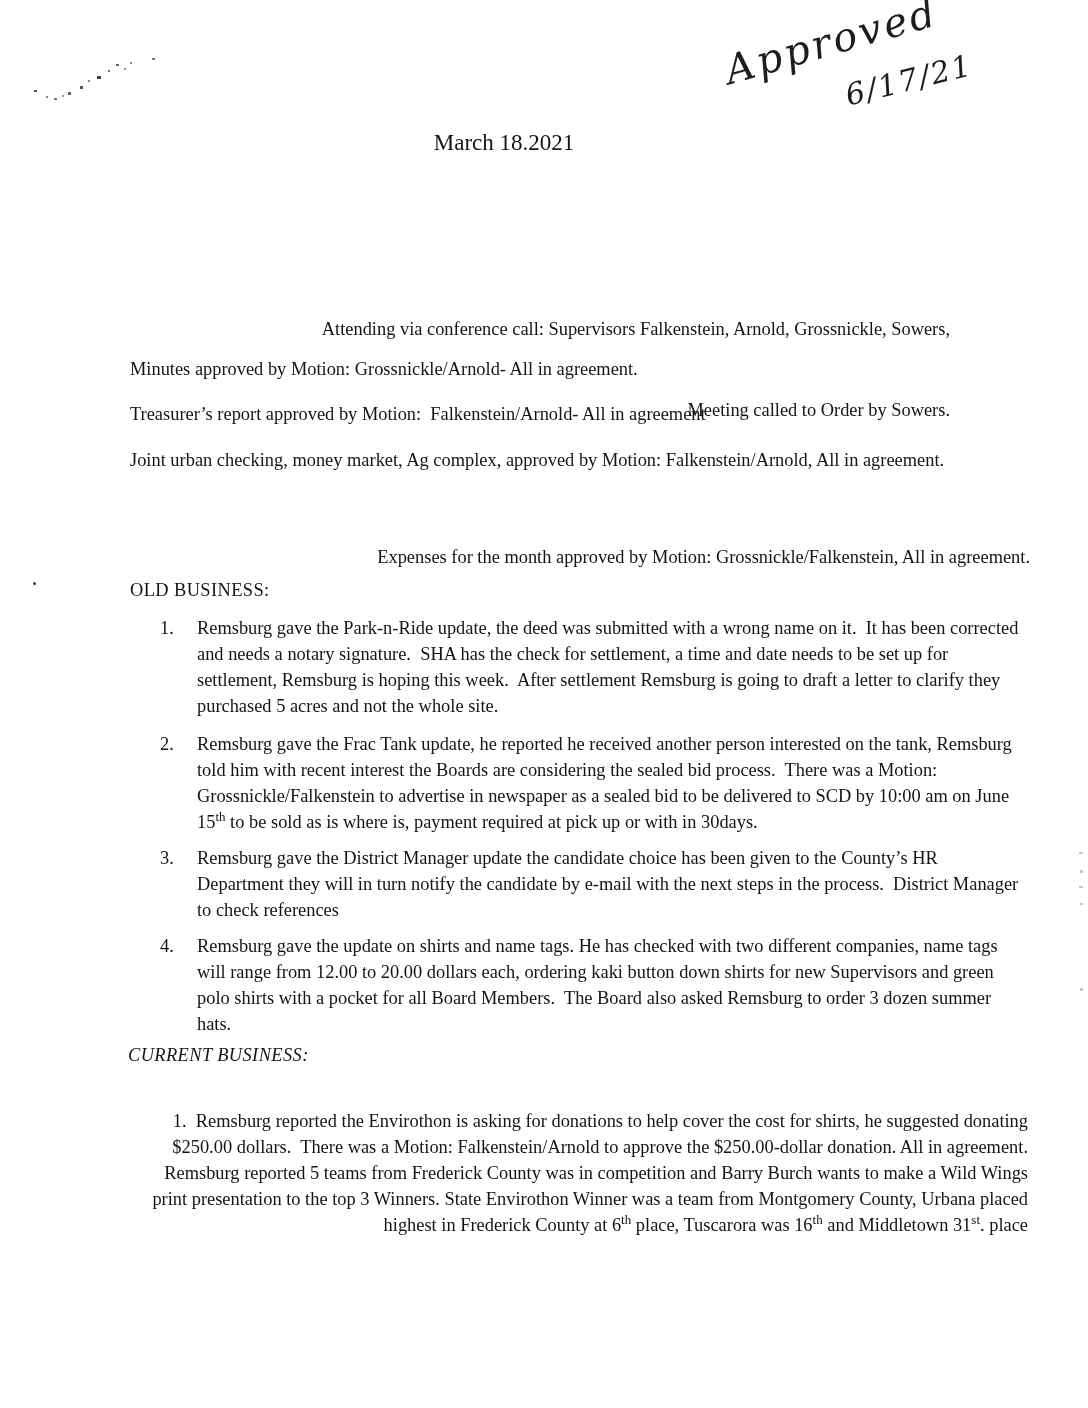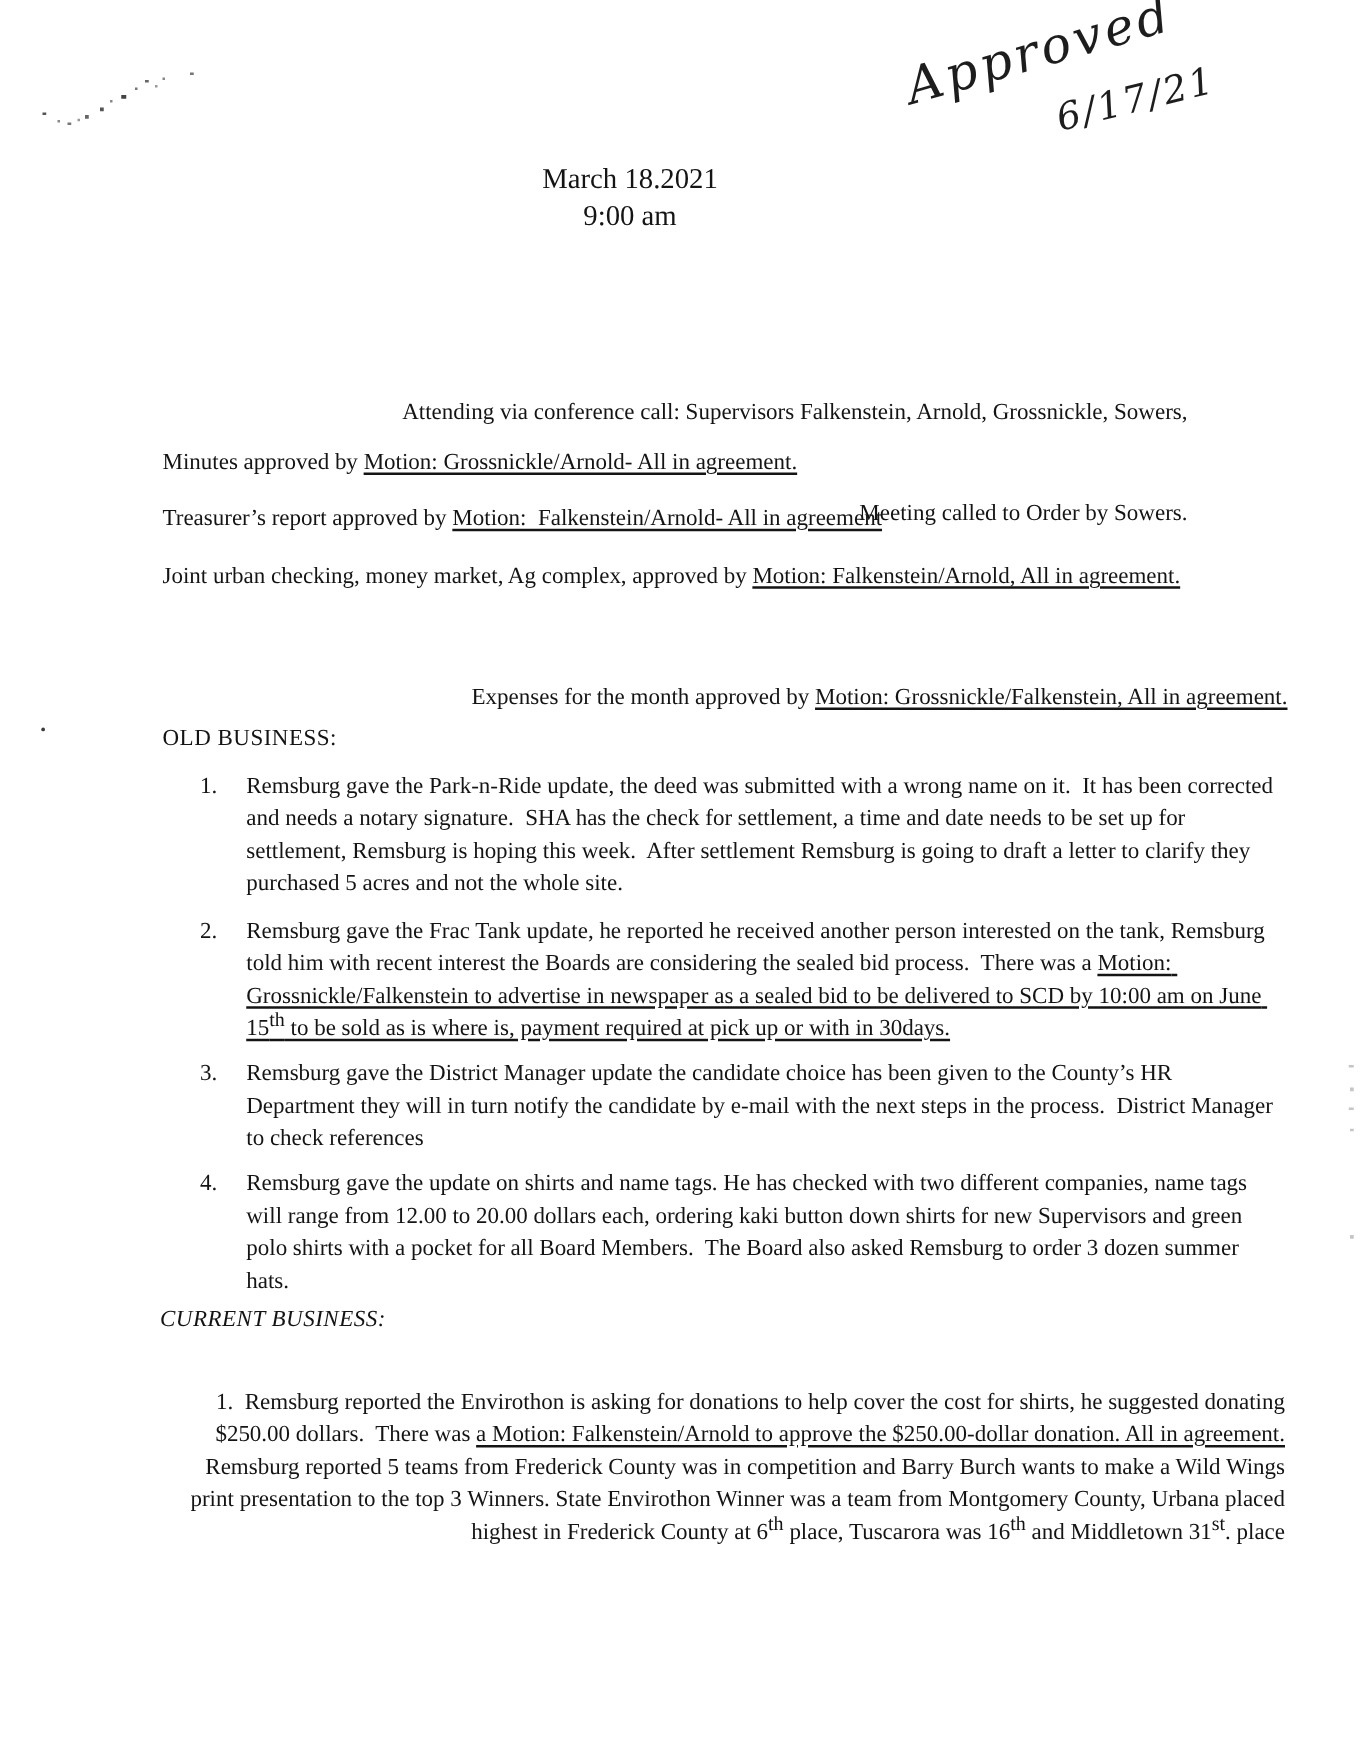--- a/index.html
+++ b/index.html
@@ -12,22 +12,22 @@
     overflow: hidden;
   }
   .p {
     position: absolute;
     font-size: 18.4px;
     line-height: 26px;
     white-space: pre-wrap;
     text-align: right;
   }
   .nowrap { white-space: pre; }
-  .u { text-decoration: underline; text-decoration-thickness: 1.8px; text-underline-offset: 2.5px; }
-  sup { font-size: 16px; line-height: 0; vertical-align: super; }
+  .u { text-decoration-thickness: 1.8px; text-underline-offset: 2.5px; }
+  sup { font-size: 13px; line-height: 0; vertical-align: super; }
   .title-block {
     position: absolute;
     left: 130px; top: 128px; width: 748px;
     text-align: center;
     font-size: 23px; line-height: 30px;
   }
   .heading { letter-spacing: 0.4px; }
   .item { position: absolute; left: 160px; width: 880px; }
   .item .num { position: absolute; left: 0; top: 0; font-size: 18.4px; line-height: 26px; }
   .item .itext { margin-left: 37px; width: 832px; font-size: 18.4px; line-height: 26px; white-space: pre-wrap; }
@@ -64,21 +64,20 @@
     <rect x="106" y="16" width="2" height="2" fill="#888"></rect>
     <rect x="128" y="12" width="3" height="2" fill="#777"></rect>
   </g>
 </svg>
 
 <div class="hw" id="hw-word">Approved</div>
 <div class="hw" id="hw-date">6/17/21</div>
 
 <div class="title-block">
   <div>March 18.2021</div>
-  <div>9:00 am</div>
 </div>
 
 <div class="p" style="left:130px; top:262px; width:820px; line-height:27px;">
   <div style="text-indent:8px;">Attending via conference call: Supervisors Falkenstein, Arnold, Grossnickle, Sowers,</div>
   <div>Meeting called to Order by Sowers.</div>
 </div>
 
 <div class="p nowrap" style="left:130px; top:356px;"><span>Minutes approved by </span><span class="u">Motion: Grossnickle/Arnold- All in agreement.</span></div>
 
 <div class="p nowrap" style="left:130px; top:401px;"><span>Treasurer’s report approved by </span><span class="u">Motion:  Falkenstein/Arnold- All in agreement</span></div>

